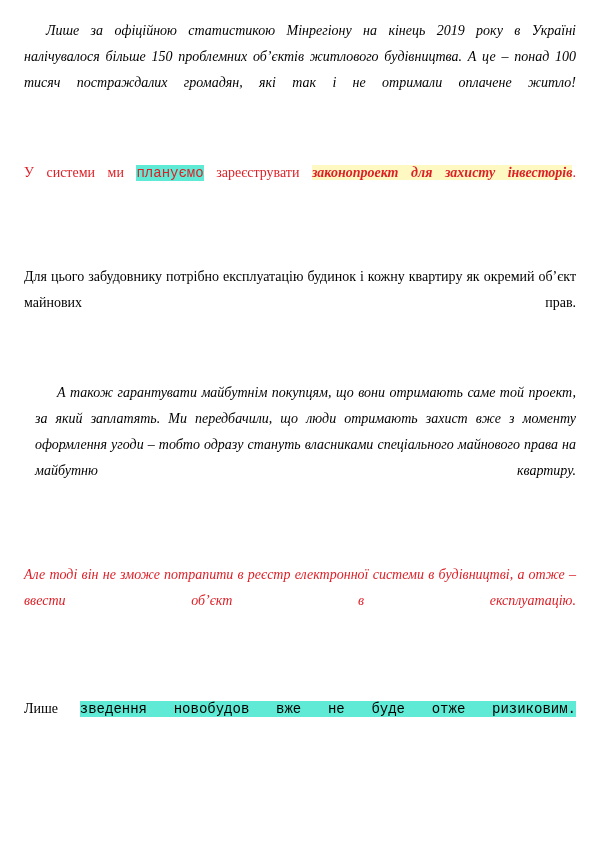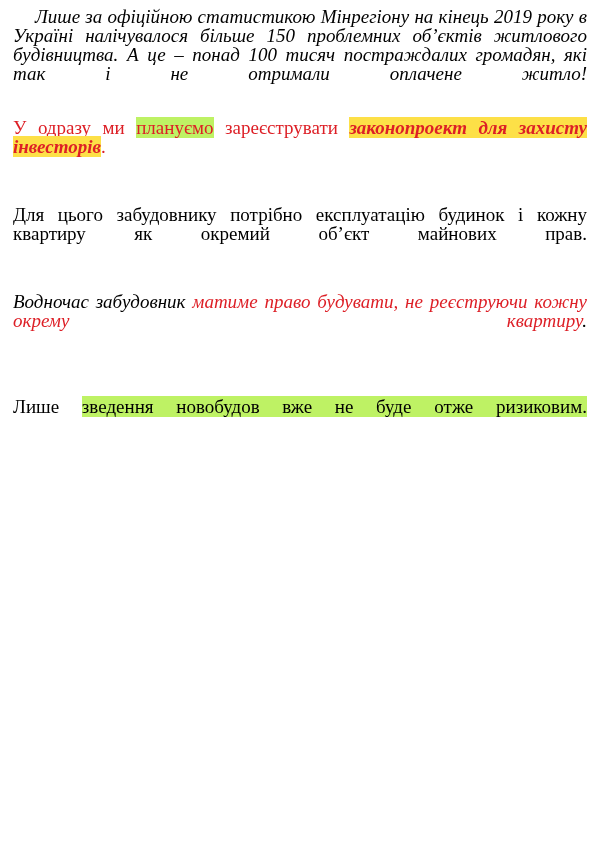--- a/index.html
+++ b/index.html
@@ -19,26 +19,26 @@
   #doc {
     position: relative;
     width: 600px;
     height: 859px;
     box-sizing: border-box;
     padding: 6px 12px 0 12px;
   }
 
   
   p {
-    margin: 1px;
+    margin: 12px;
     padding: 0;
     text-align: justify;
     text-justify: inter-word;
-    font-size: 19px;
-    line-height: 19px;
+    font-size: 14px;
+    line-height: 26px;
   }
 
   .p-body {                 
     font-style: normal;
   }
   .p-quote {                
     font-style: italic;
     margin-left: 23px;
     text-indent: 22px;
   }
@@ -52,63 +52,65 @@
   }
 
   .gap   { height: 14px; }
   .gap-l { height: 16px; }
 
   
   .red   { color: #dd1f26; }
   .black { color: #000000; }
 
   .hl-yellow {
-    background-color: #bef264;
+    background-color: #5eead4;
     box-decoration-break: clone;
+    font-family: Liberation Mono, monospace;
     -webkit-box-decoration-break: clone;
   }
   .hl-cyan {
-    background-color: #fde047;
+    background-color: #fef9c3;
     box-decoration-break: clone;
     -webkit-box-decoration-break: clone;
   }
 
   .bi { font-weight: bold; font-style: italic; }
 
   
   p::after { content: ""; display: inline-block; width: 100%; }
   p { text-align-last: left; }
 </style>
 </head>
 <body>
 
 <div id="doc">
 
   <p class="p-intro">Лише за офіційною статистикою Мінрегіону на кінець 2019 року в Україні налічувалося більше 150 проблемних об’єктів житлового будівництва. А це – понад 100 тисяч постраждалих громадян, які так і не отримали оплачене житло!</p>
 
   <div class="gap"></div>
 
-  <p class="p-body"><span class="red">У одразу ми </span><span class="red hl-yellow">плануємо</span><span class="red"> зареєструвати </span><span class="red bi hl-cyan">законопроект для захисту інвесторів</span><span class="red">.</span></p>
+  <p class="p-body"><span class="red">У системи ми </span><span class="red hl-yellow">плануємо</span><span class="red"> зареєструвати </span><span class="red bi hl-cyan">законопроект для захисту інвесторів</span><span class="red">.</span></p>
 
   <div class="gap"></div>
 
 
   <div class="gap"></div>
 
   <p class="p-body">Для цього забудовнику потрібно експлуатацію будинок і кожну квартиру як окремий об’єкт майнових прав.</p>
 
   <div class="gap"></div>
 
+  <p class="p-quote">А також гарантувати майбутнім покупцям, що вони отримають саме той проект, за який заплатять. Ми передбачили, що люди отримають захист вже з моменту оформлення угоди – тобто одразу стануть власниками спеціального майнового права на майбутню квартиру.</p>
 
   <div class="gap"></div>
 
-  <p class="p-ital"><span class="black">Водночас забудовник </span><span class="red">матиме право будувати, не реєструючи кожну окрему квартиру</span><span class="black">.</span></p>
 
   <div class="gap"></div>
 
+  <p class="p-ital red">Але тоді він не зможе потрапити в реєстр електронної системи в будівництві, а отже – ввести об’єкт в експлуатацію.</p>
 
   <div class="gap-l"></div>
 
 
   <div class="gap-l"></div>
 
   <p class="p-body"><span class="black">Лише </span><span class="black hl-yellow">зведення новобудов вже не буде отже ризиковим.</span></p>
 
 </div>
 

